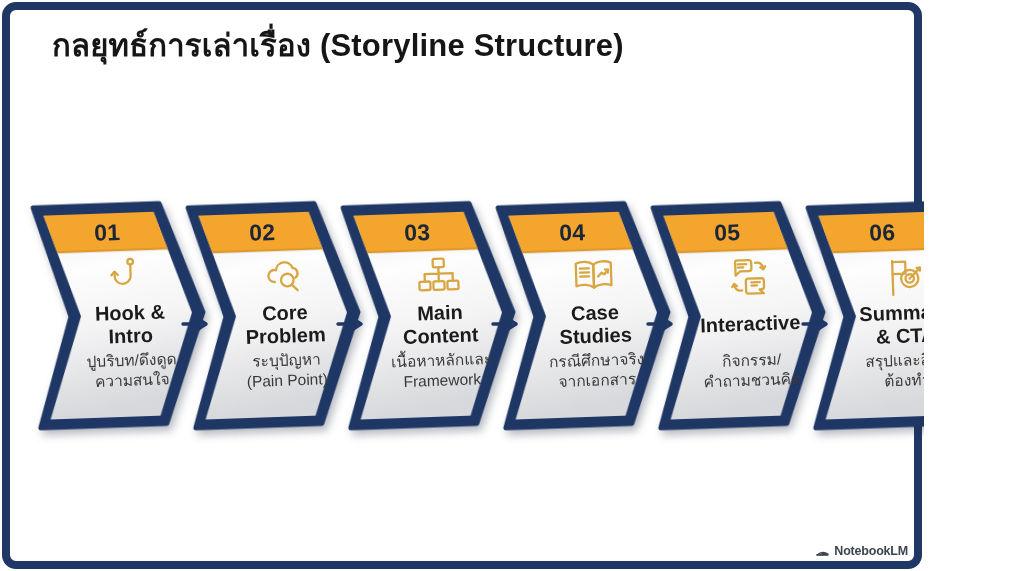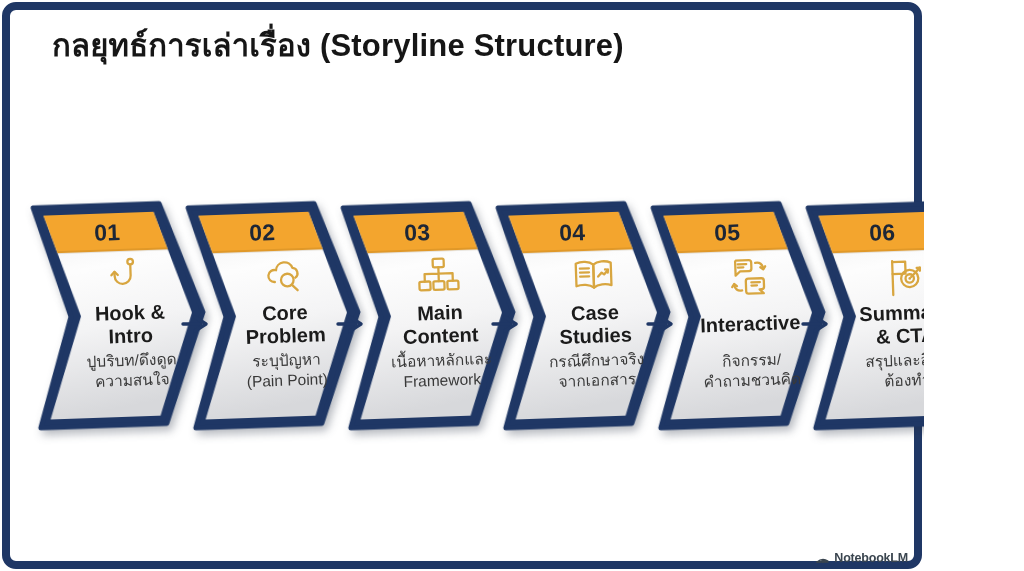--- a/index.html
+++ b/index.html
@@ -34,21 +34,21 @@
              color:#393939;white-space:pre-line;}
 
   .ic{stroke:var(--gold,#D8A640);fill:none;stroke-width:2.3;stroke-linecap:round;stroke-linejoin:round;}
   .ic .solid{fill:var(--gold,#D8A640);stroke:none;}
 
   .flow-arrow{position:absolute;top:313px;width:30px;height:22px;z-index:6;}
   .flow-arrow line,.flow-arrow polyline{stroke:var(--navy,#1F3765);stroke-width:3.4;
         fill:none;stroke-linecap:round;stroke-linejoin:round;}
 
   
-  .brand{position:absolute;right:16px;bottom:6px;display:flex;align-items:flex-start;gap:4px;
+  .brand{position:absolute;right:16px;bottom:13px;display:flex;align-items:flex-start;gap:4px;
          color:#3a454f;font-size:12.5px;font-weight:bold;letter-spacing:-.2px;}
   .brand svg{stroke:#3a454f;fill:none;stroke-width:1.4;stroke-linecap:round;}
 </style>
 </head>
 <body>
 
 <div class="stage">
 
   <svg width="0" height="0" style="position:absolute">
     <defs>

